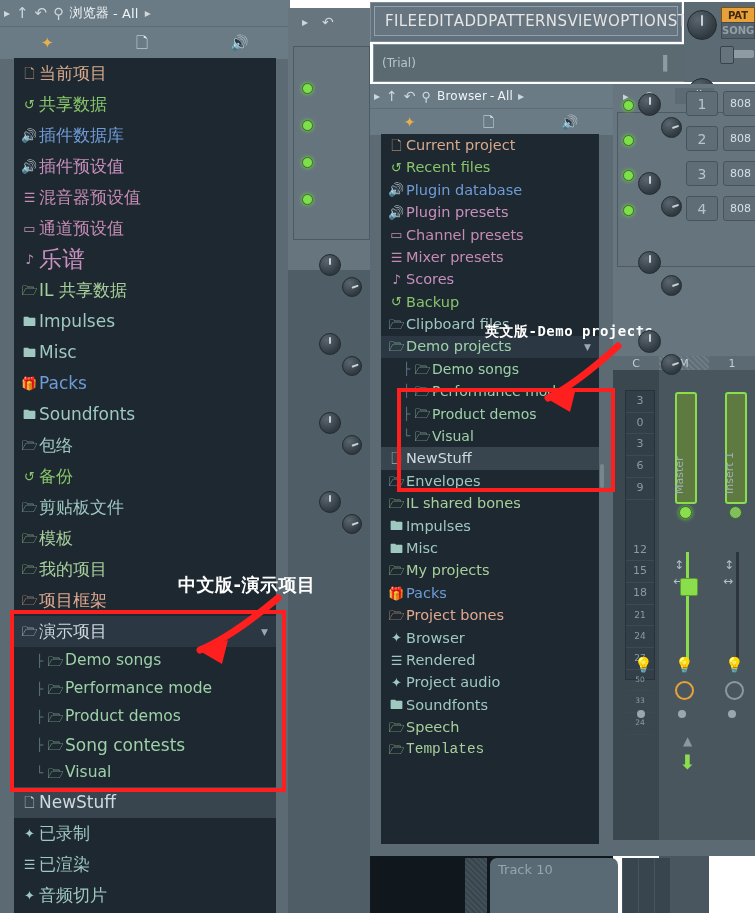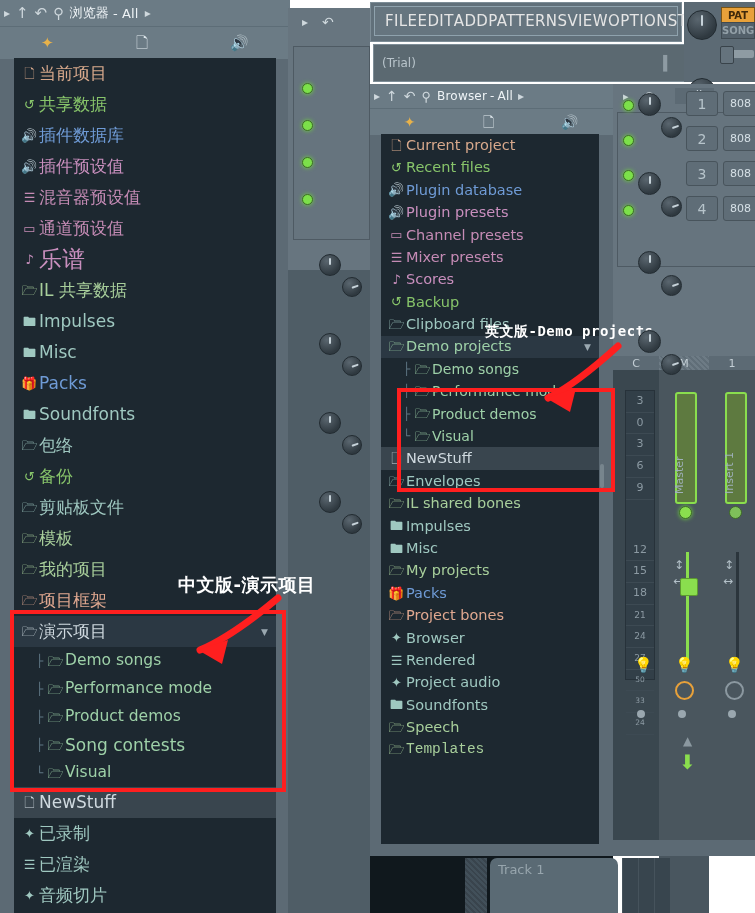--- a/index.html
+++ b/index.html
@@ -467,21 +467,21 @@
       <div class="abs" style="left: 66px; top: 394px; color: rgb(138, 222, 78); font-size: 20px;">⬇</div>
       <div class="abs" style="left: 24px; top: 354px; width: 8px; height: 8px; border-radius: 50%; background: rgb(154, 167, 175);"></div>
       <div class="abs" style="left: 21px; top: 300px; color: rgb(139, 152, 160); font-size: 15px;">💡</div>
     </div>
 </div>
 
 <div class="abs dark" style="left:370px;top:856px;width:243px;height:57px;background:#10181d;"></div>
 <div class="abs" style="left:465px;top:858px;width:22px;height:55px;background:#39444d;
             background-image:repeating-linear-gradient(45deg,#42505a 0 2px,#39444d 2px 4px);"></div>
 <div class="abs" style="left:490px;top:858px;width:128px;height:55px;background:#5a6a74;border-radius:7px 7px 0 0;"></div>
-<div class="abs" style="left:498px;top:862px;color:#97a5ad;font-size:13px;">Track 1</div>
+<div class="abs" style="left:498px;top:862px;color:#97a5ad;font-size:13px;">Track 10</div>
 <div class="abs" style="left:622px;top:858px;width:48px;height:55px;background:#38454e;
             background-image:repeating-linear-gradient(90deg,#46535c 0 1px,#38454e 1px 16px);"></div>
 
 <div class="abs" style="left:613px;top:840px;width:142px;height:16px;background:#5c6a74;"></div>
 
 <div class="abs redbox" style="left:397px;top:388px;width:218px;height:104px;"></div>
 <svg class="abs" width="130" height="80" style="left:500px;top:340px;pointer-events:none;">
   <path d="M118 6 C96 26 72 46 48 58" stroke="#ff1f1f" stroke-width="7" fill="none" stroke-linecap="round"></path>
   <path d="M46 58 L76 48 L70 72 Z" fill="#ff1f1f"></path>
 </svg>

